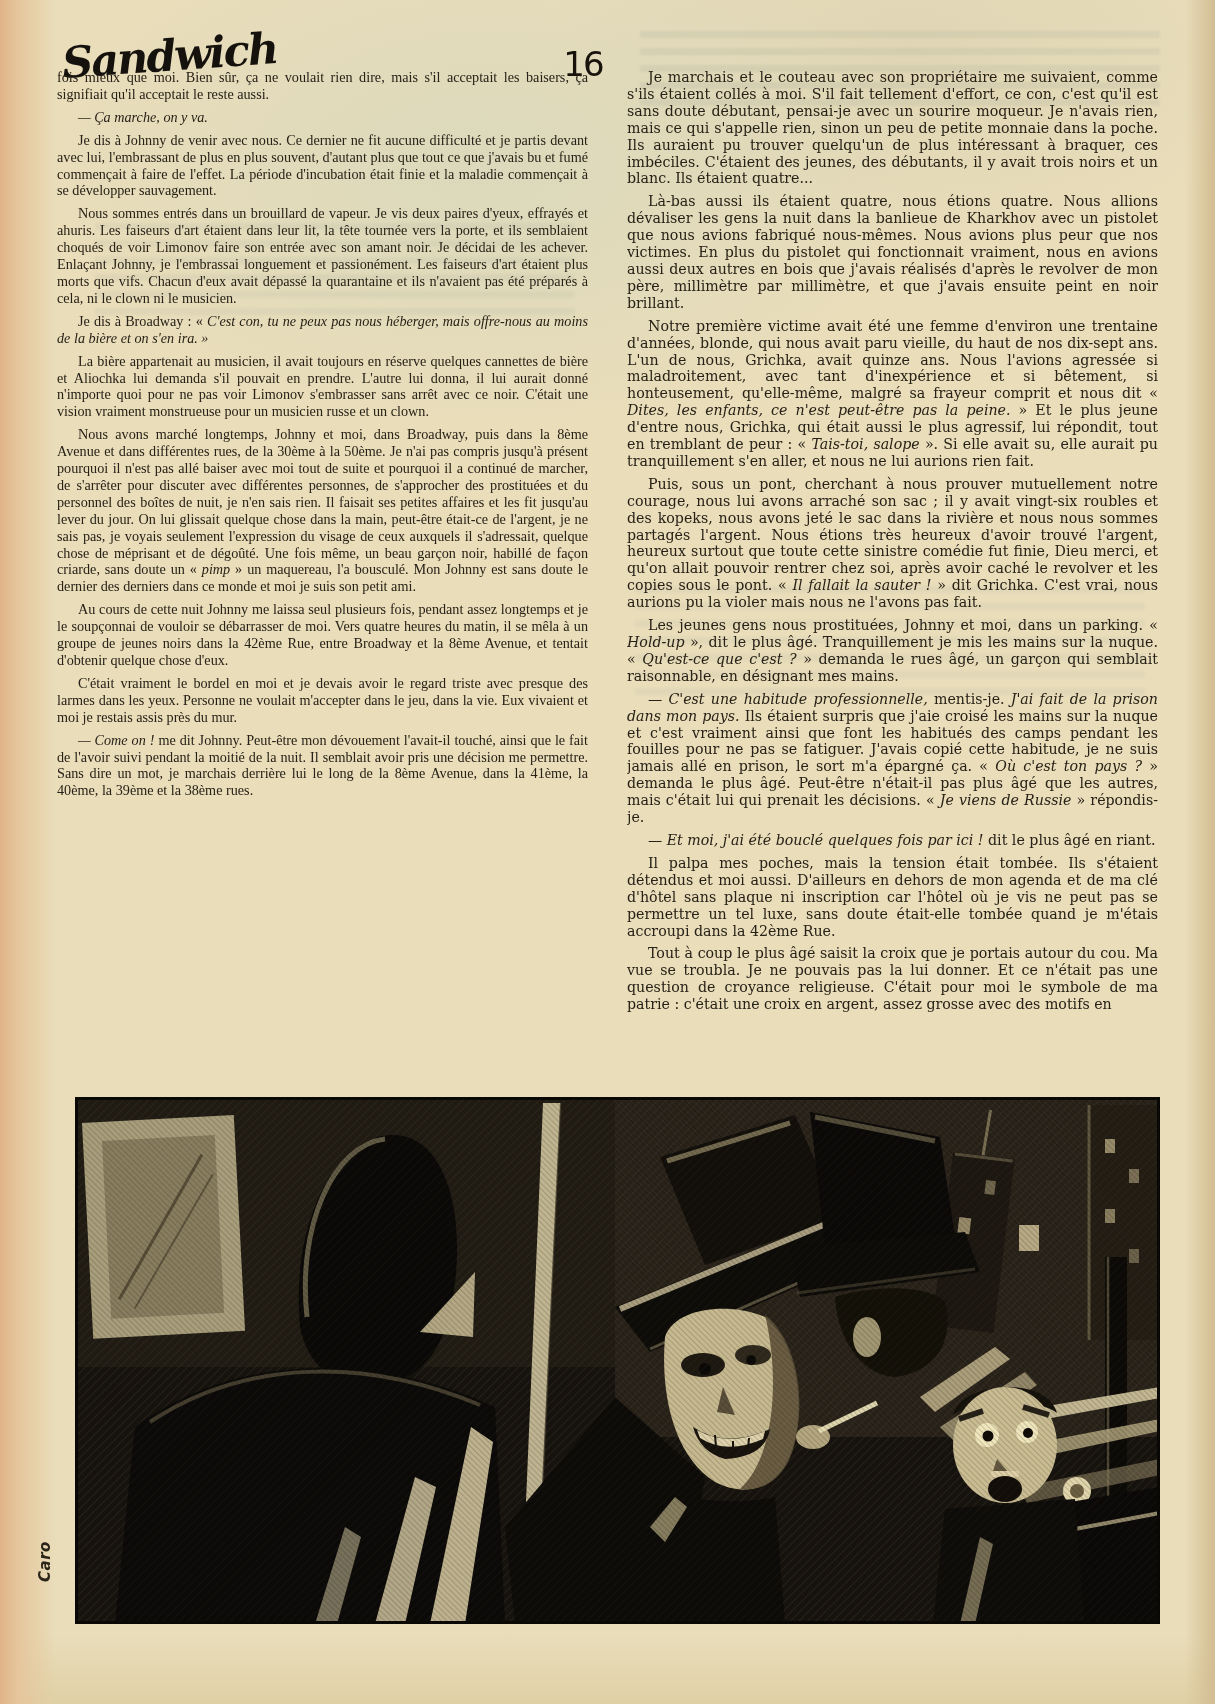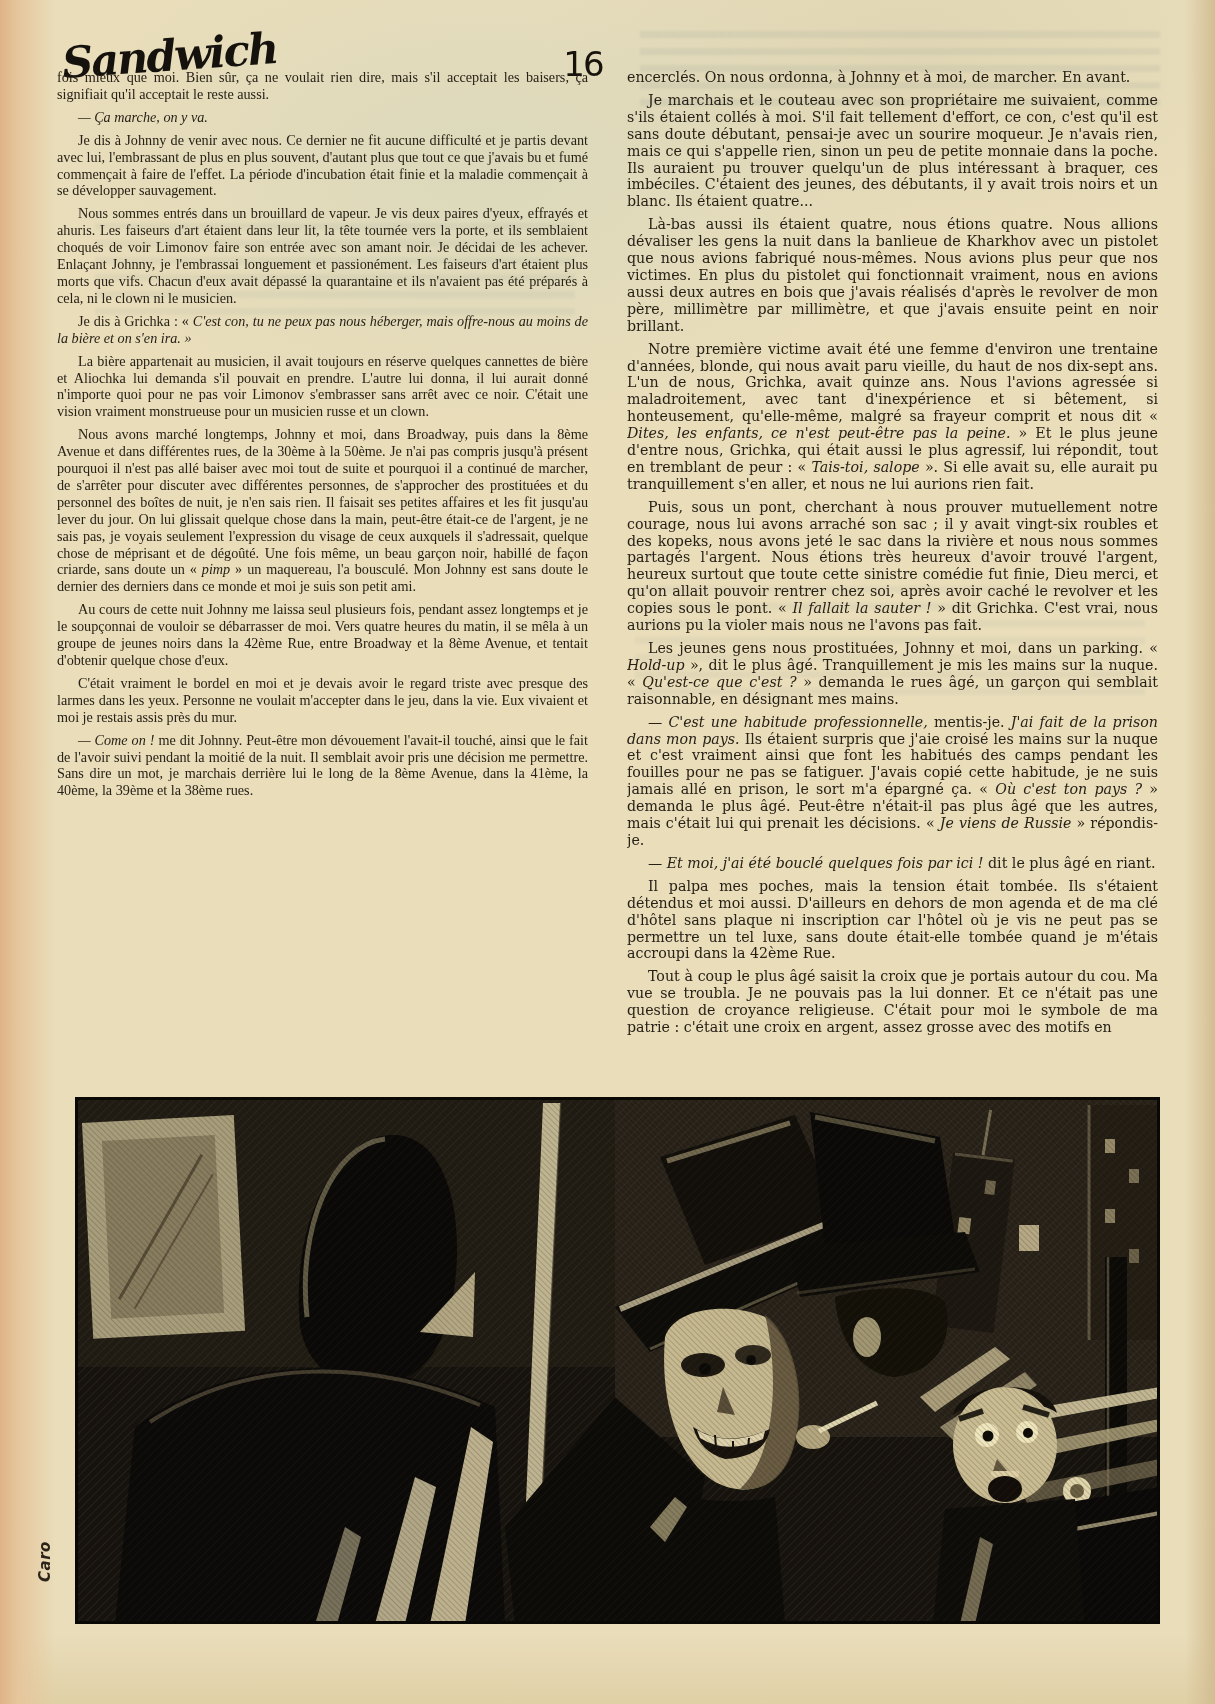--- a/index.html
+++ b/index.html
@@ -54,29 +54,28 @@
   <div class="ghost" style="left:635px;top:585px;width:510px;height:110px;opacity:.6;"></div>
 
   <div class="logo">Sandwich</div>
   <div class="pageno">16</div>
 
   <div class="col col-left">
       <p class="para cont"><span>fois mieux que moi. Bien sûr, ça ne voulait rien dire, mais s'il acceptait les baisers, ça signifiait qu'il acceptait le reste aussi.</span></p>
       <p class="para"><span class="it">— Ça marche, on y va.</span></p>
       <p class="para"><span>Je dis à Johnny de venir avec nous. Ce dernier ne fit aucune difficulté et je partis devant avec lui, l'embrassant de plus en plus souvent, d'autant plus que tout ce que j'avais bu et fumé commençait à faire de l'effet. La période d'incubation était finie et la maladie commençait à se développer sauvagement.</span></p>
       <p class="para"><span>Nous sommes entrés dans un brouillard de vapeur. Je vis deux paires d'yeux, effrayés et ahuris. Les faiseurs d'art étaient dans leur lit, la tête tournée vers la porte, et ils semblaient choqués de voir Limonov faire son entrée avec son amant noir. Je décidai de les achever. Enlaçant Johnny, je l'embrassai longuement et passionément. Les faiseurs d'art étaient plus morts que vifs. Chacun d'eux avait dépassé la quarantaine et ils n'avaient pas été préparés à cela, ni le clown ni le musicien.</span></p>
-      <p class="para"><span>Je dis à Grichka : « </span><span class="it">C'est con, tu ne peux pas nous héberger, mais offre-nous au moins de la bière et on s'en ira. »</span></p>
+      <p class="para"><span>Je dis à Broadway : « </span><span class="it">C'est con, tu ne peux pas nous héberger, mais offre-nous au moins de la bière et on s'en ira. »</span></p>
       <p class="para"><span>La bière appartenait au musicien, il avait toujours en réserve quelques cannettes de bière et Aliochka lui demanda s'il pouvait en prendre. L'autre lui donna, il lui aurait donné n'importe quoi pour ne pas voir Limonov s'embrasser sans arrêt avec ce noir. C'était une vision vraiment monstrueuse pour un musicien russe et un clown.</span></p>
       <p class="para"><span>Nous avons marché longtemps, Johnny et moi, dans Broadway, puis dans la 8ème Avenue et dans différentes rues, de la 30ème à la 50ème. Je n'ai pas compris jusqu'à présent pourquoi il n'est pas allé baiser avec moi tout de suite et pourquoi il a continué de marcher, de s'arrêter pour discuter avec différentes personnes, de s'approcher des prostituées et du personnel des boîtes de nuit, je n'en sais rien. Il faisait ses petites affaires et les fit jusqu'au lever du jour. On lui glissait quelque chose dans la main, peut-être était-ce de l'argent, je ne sais pas, je voyais seulement l'expression du visage de ceux auxquels il s'adressait, quelque chose de méprisant et de dégoûté. Une fois même, un beau garçon noir, habillé de façon criarde, sans doute un « </span><span class="it">pimp</span><span> » un maquereau, l'a bousculé. Mon Johnny est sans doute le dernier des derniers dans ce monde et moi je suis son petit ami.</span></p>
       <p class="para"><span>Au cours de cette nuit Johnny me laissa seul plusieurs fois, pendant assez longtemps et je le soupçonnai de vouloir se débarrasser de moi. Vers quatre heures du matin, il se mêla à un groupe de jeunes noirs dans la 42ème Rue, entre Broadway et la 8ème Avenue, et tentait d'obtenir quelque chose d'eux.</span></p>
       <p class="para"><span>C'était vraiment le bordel en moi et je devais avoir le regard triste avec presque des larmes dans les yeux. Personne ne voulait m'accepter dans le jeu, dans la vie. Eux vivaient et moi je restais assis près du mur.</span></p>
       <p class="para"><span class="it">— Come on ! </span><span>me dit Johnny. Peut-être mon dévouement l'avait-il touché, ainsi que le fait de l'avoir suivi pendant la moitié de la nuit. Il semblait avoir pris une décision me permettre. Sans dire un mot, je marchais derrière lui le long de la 8ème Avenue, dans la 41ème, la 40ème, la 39ème et la 38ème rues.</span></p>
     </div>
   <div class="col col-right">
-      <p class="para cont"><span>encerclés. On nous ordonna, à Johnny et à moi, de marcher. En avant.</span></p>
       <p class="para"><span>Je marchais et le couteau avec son propriétaire me suivaient, comme s'ils étaient collés à moi. S'il fait tellement d'effort, ce con, c'est qu'il est sans doute débutant, pensai-je avec un sourire moqueur. Je n'avais rien, mais ce qui s'appelle rien, sinon un peu de petite monnaie dans la poche. Ils auraient pu trouver quelqu'un de plus intéressant à braquer, ces imbéciles. C'étaient des jeunes, des débutants, il y avait trois noirs et un blanc. Ils étaient quatre...</span></p>
       <p class="para"><span>Là-bas aussi ils étaient quatre, nous étions quatre. Nous allions dévaliser les gens la nuit dans la banlieue de Kharkhov avec un pistolet que nous avions fabriqué nous-mêmes. Nous avions plus peur que nos victimes. En plus du pistolet qui fonctionnait vraiment, nous en avions aussi deux autres en bois que j'avais réalisés d'après le revolver de mon père, millimètre par millimètre, et que j'avais ensuite peint en noir brillant.</span></p>
       <p class="para"><span>Notre première victime avait été une femme d'environ une trentaine d'années, blonde, qui nous avait paru vieille, du haut de nos dix-sept ans. L'un de nous, Grichka, avait quinze ans. Nous l'avions agressée si maladroitement, avec tant d'inexpérience et si bêtement, si honteusement, qu'elle-même, malgré sa frayeur comprit et nous dit « </span><span class="it">Dites, les enfants, ce n'est peut-être pas la peine.</span><span> » Et le plus jeune d'entre nous, Grichka, qui était aussi le plus agressif, lui répondit, tout en tremblant de peur : « </span><span class="it">Tais-toi, salope</span><span> ». Si elle avait su, elle aurait pu tranquillement s'en aller, et nous ne lui aurions rien fait.</span></p>
       <p class="para"><span>Puis, sous un pont, cherchant à nous prouver mutuellement notre courage, nous lui avons arraché son sac ; il y avait vingt-six roubles et des kopeks, nous avons jeté le sac dans la rivière et nous nous sommes partagés l'argent. Nous étions très heureux d'avoir trouvé l'argent, heureux surtout que toute cette sinistre comédie fut finie, Dieu merci, et qu'on allait pouvoir rentrer chez soi, après avoir caché le revolver et les copies sous le pont. « </span><span class="it">Il fallait la sauter !</span><span> » dit Grichka. C'est vrai, nous aurions pu la violer mais nous ne l'avons pas fait.</span></p>
       <p class="para"><span>Les jeunes gens nous prostituées, Johnny et moi, dans un parking. « </span><span class="it">Hold-up</span><span> », dit le plus âgé. Tranquillement je mis les mains sur la nuque. « </span><span class="it">Qu'est-ce que c'est ?</span><span> » demanda le rues âgé, un garçon qui semblait raisonnable, en désignant mes mains.</span></p>
       <p class="para"><span class="it">— C'est une habitude professionnelle,</span><span> mentis-je. </span><span class="it">J'ai fait de la prison dans mon pays.</span><span> Ils étaient surpris que j'aie croisé les mains sur la nuque et c'est vraiment ainsi que font les habitués des camps pendant les fouilles pour ne pas se fatiguer. J'avais copié cette habitude, je ne suis jamais allé en prison, le sort m'a épargné ça. « </span><span class="it">Où c'est ton pays ?</span><span> » demanda le plus âgé. Peut-être n'était-il pas plus âgé que les autres, mais c'était lui qui prenait les décisions. « </span><span class="it">Je viens de Russie</span><span> » répondis-je.</span></p>
       <p class="para"><span class="it">— Et moi, j'ai été bouclé quelques fois par ici !</span><span> dit le plus âgé en riant.</span></p>
       <p class="para"><span>Il palpa mes poches, mais la tension était tombée. Ils s'étaient détendus et moi aussi. D'ailleurs en dehors de mon agenda et de ma clé d'hôtel sans plaque ni inscription car l'hôtel où je vis ne peut pas se permettre un tel luxe, sans doute était-elle tombée quand je m'étais accroupi dans la 42ème Rue.</span></p>
       <p class="para"><span>Tout à coup le plus âgé saisit la croix que je portais autour du cou. Ma vue se troubla. Je ne pouvais pas la lui donner. Et ce n'était pas une question de croyance religieuse. C'était pour moi le symbole de ma patrie : c'était une croix en argent, assez grosse avec des motifs en</span></p>
     </div>

